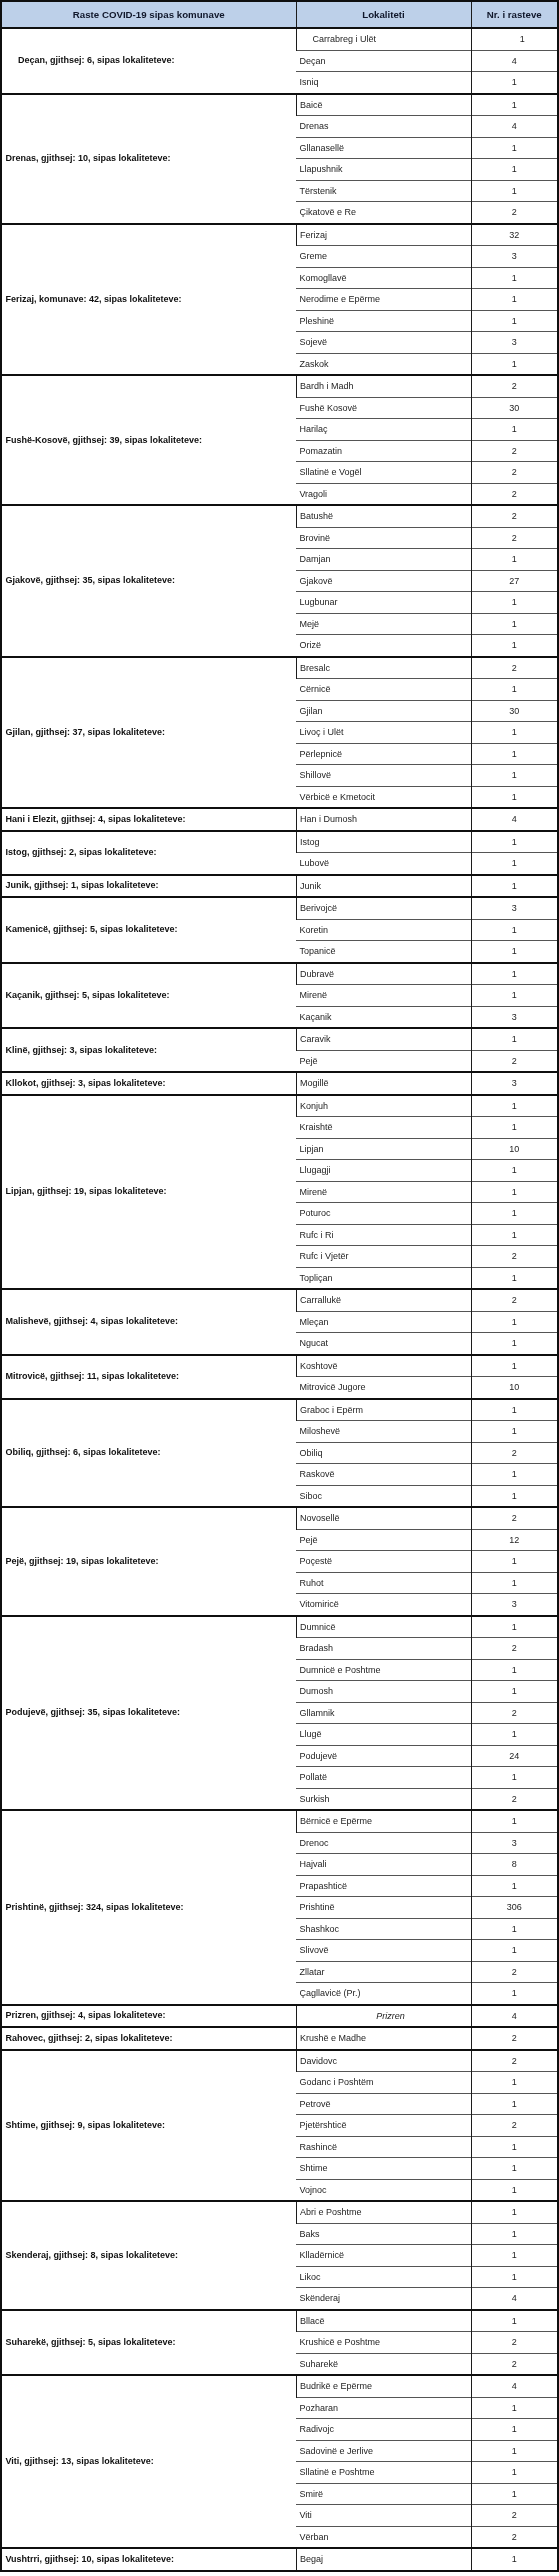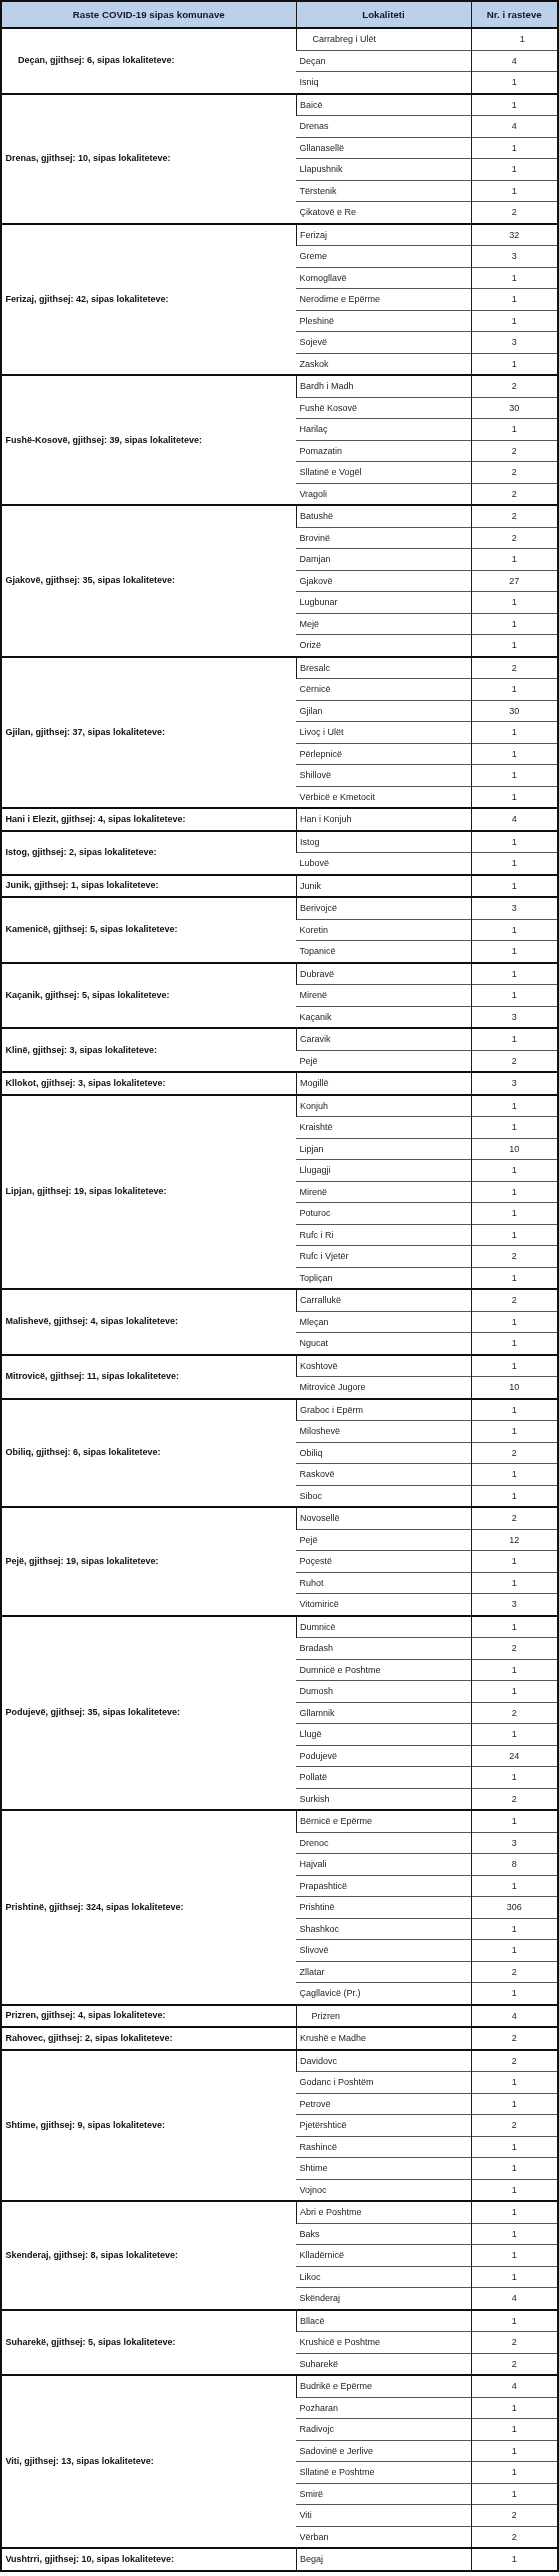--- a/index.html
+++ b/index.html
@@ -50,21 +50,21 @@
   tbody td.muni {
     font-weight: bold;
     color: #101010;
     text-align: left;
     font-size: 9px;
     white-space: normal;
     padding: 0 3.4px;
     line-height: 1.2;
   }
   tbody td.loc { text-align: left; }
-  tbody td.loc.center { padding-left: 15px; }
+  tbody td.loc.center { text-align: center; padding-left: 15px; font-style: italic; }
   tbody td.num { text-align: center; padding: 0; }
 </style>
 </head>
 <body>
 
 <div class="wrap">
   <table class="covid">
     <colgroup>
       <col class="c1">
       <col class="c2">
@@ -110,21 +110,21 @@
         </tr>
         <tr>
           <td class="loc">Tërstenik</td>
           <td class="num">1</td>
         </tr>
         <tr>
           <td class="loc">Çikatovë e Re</td>
           <td class="num">2</td>
         </tr>
         <tr class="group-start">
-          <td class="muni" rowspan="7">Ferizaj, gjithsej: 42, sipas lokaliteteve:</td>
+          <td class="muni" rowspan="7">Ferizaj, komunave: 42, sipas lokaliteteve:</td>
           <td class="loc">Ferizaj</td>
           <td class="num">32</td>
         </tr>
         <tr>
           <td class="loc">Greme</td>
           <td class="num">3</td>
         </tr>
         <tr>
           <td class="loc">Komogllavë</td>
           <td class="num">1</td>
@@ -223,21 +223,21 @@
         <tr>
           <td class="loc">Shillovë</td>
           <td class="num">1</td>
         </tr>
         <tr>
           <td class="loc">Vërbicë e Kmetocit</td>
           <td class="num">1</td>
         </tr>
         <tr class="group-start">
           <td class="muni" rowspan="1">Hani i Elezit, gjithsej: 4, sipas lokaliteteve:</td>
-          <td class="loc">Han i Konjuh</td>
+          <td class="loc">Han i Dumosh</td>
           <td class="num">4</td>
         </tr>
         <tr class="group-start">
           <td class="muni" rowspan="2">Istog, gjithsej: 2, sipas lokaliteteve:</td>
           <td class="loc">Istog</td>
           <td class="num">1</td>
         </tr>
         <tr>
           <td class="loc">Lubovë</td>
           <td class="num">1</td>

